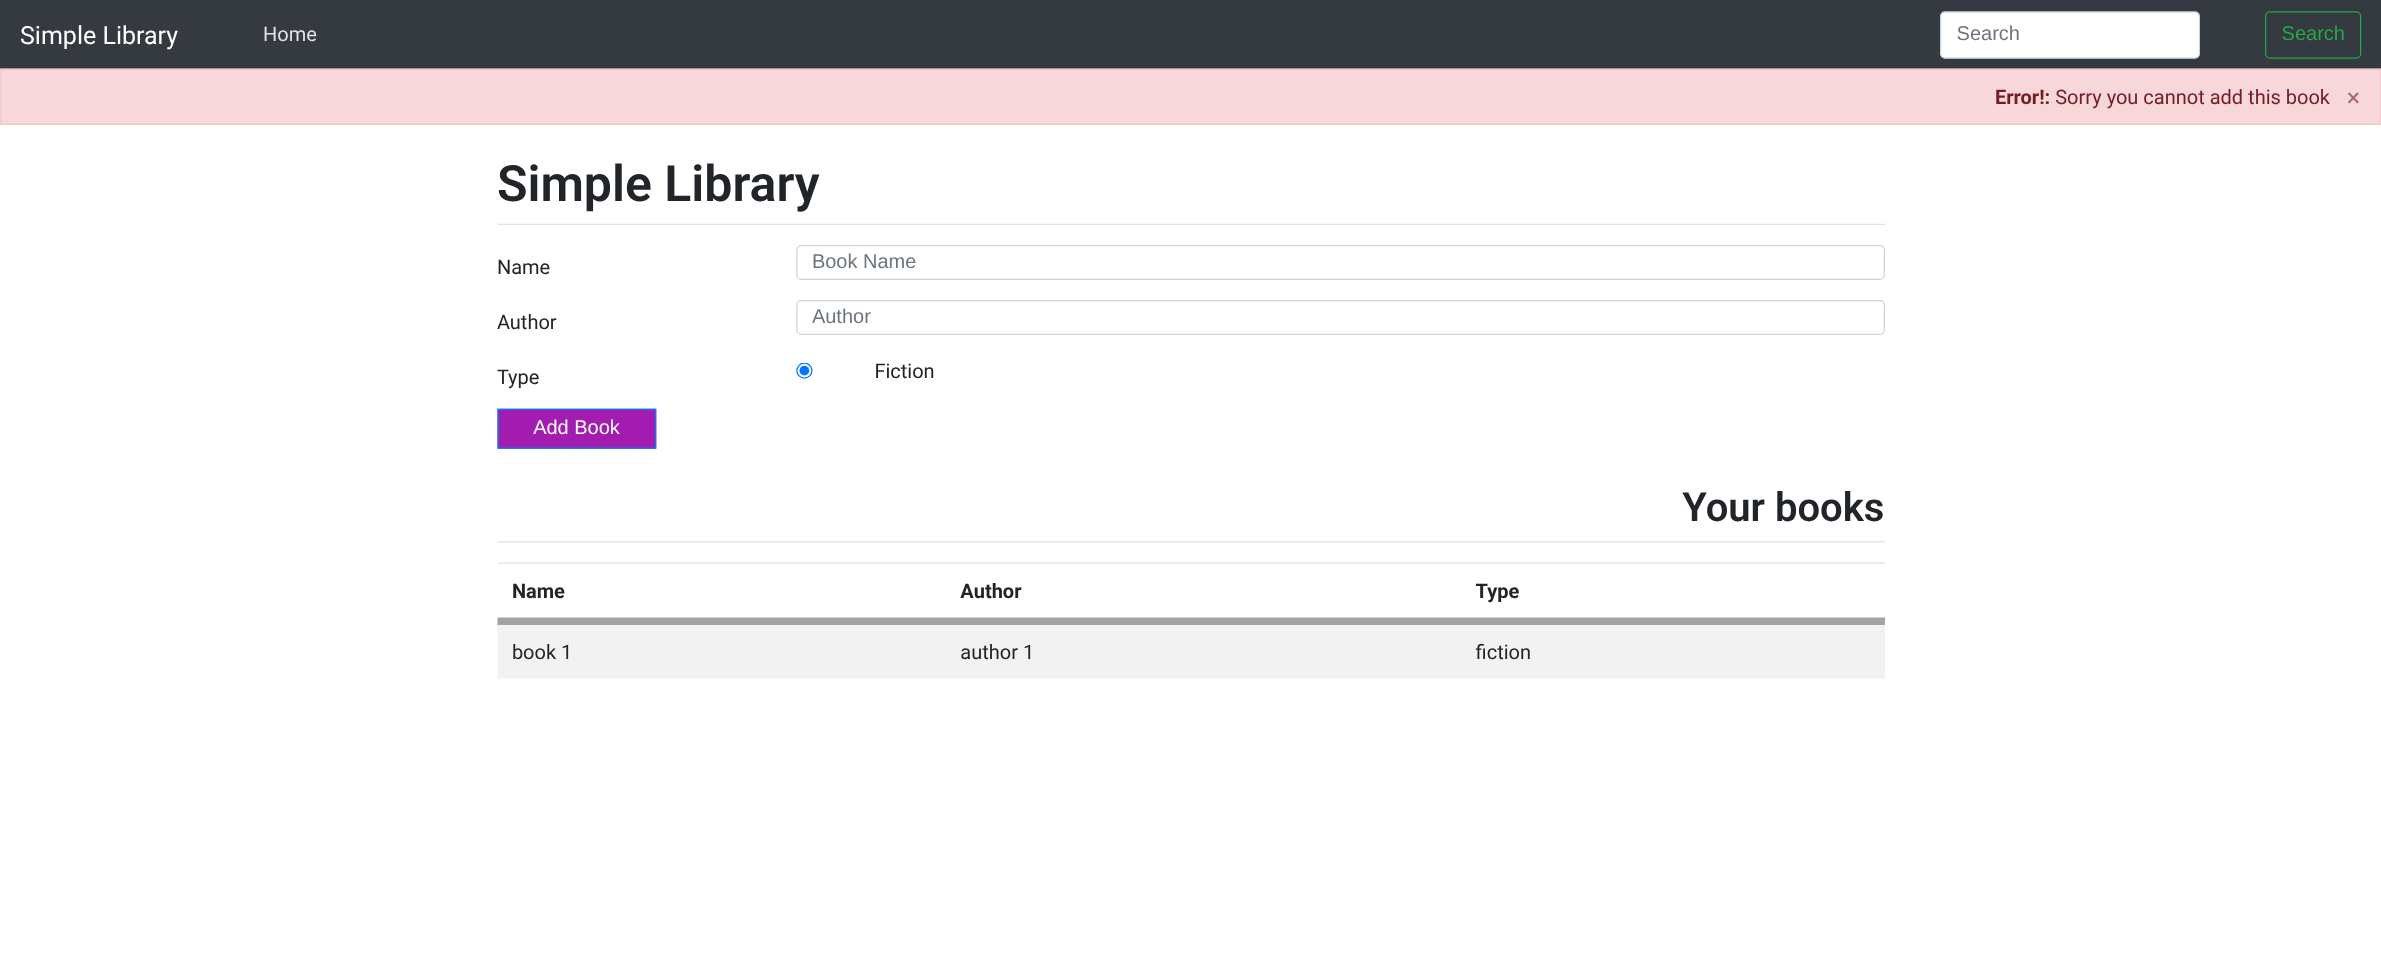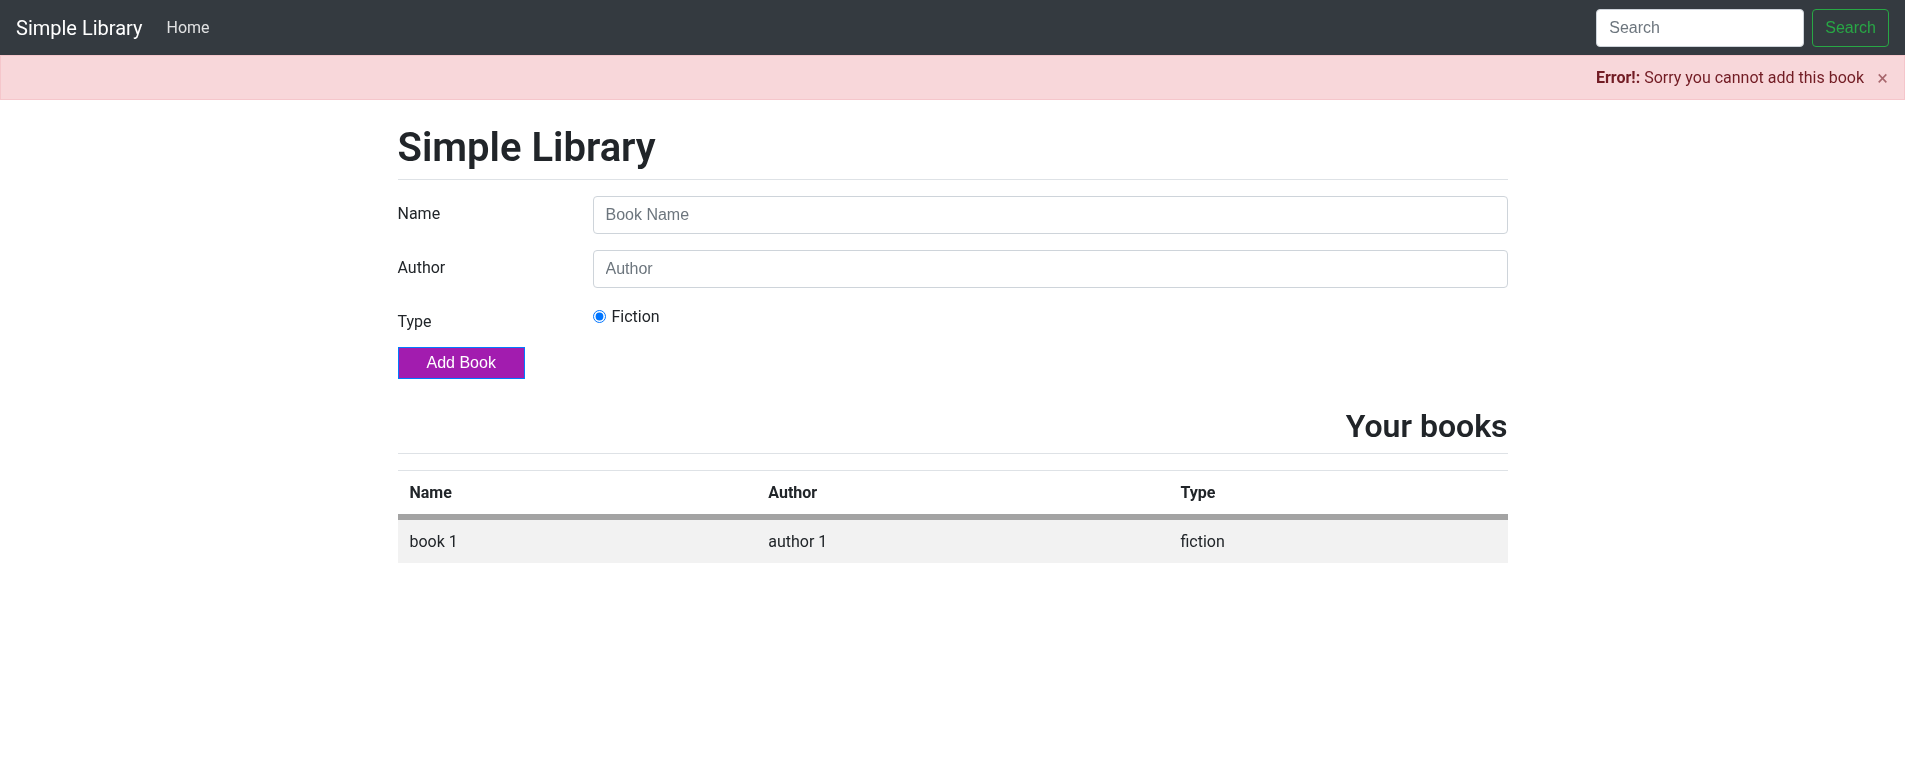--- a/index.html
+++ b/index.html
@@ -1,15 +1,15 @@
 <!DOCTYPE html>
 <html><head>
 <meta charset="utf-8">
 <style>
-  * { box-sizing: border-box; }
+  * { box-sizing: border-box; gap: 44px; }
   html, body { margin:0; padding:0; font-family: "Segoe UI", Roboto, "Helvetica Neue", Arial, sans-serif; font-size:16px; color:#212529; background:#fff; }
   .navbar {
     background:#343a40;
     color:#fff;
     display:flex;
     align-items:center;
     padding:8px 16px;
     min-height:55px;
   }
   .navbar .brand {
@@ -94,21 +94,21 @@
   }
   .form-row .label {
     width:195px;
     flex:0 0 195px;
     padding-top:8px;
     font-size:16px;
   }
   .form-row .control { flex:1; }
   .form-control {
     width:100%;
-    height:38px;
+    height:28px;
     border:1px solid #ced4da;
     border-radius:4px;
     padding:6px 12px;
     font-size:16px;
     color:#495057;
     background:#fff;
   }
   .form-control::placeholder { color:#6c757d; }
   .radio-item {
     display:flex;

